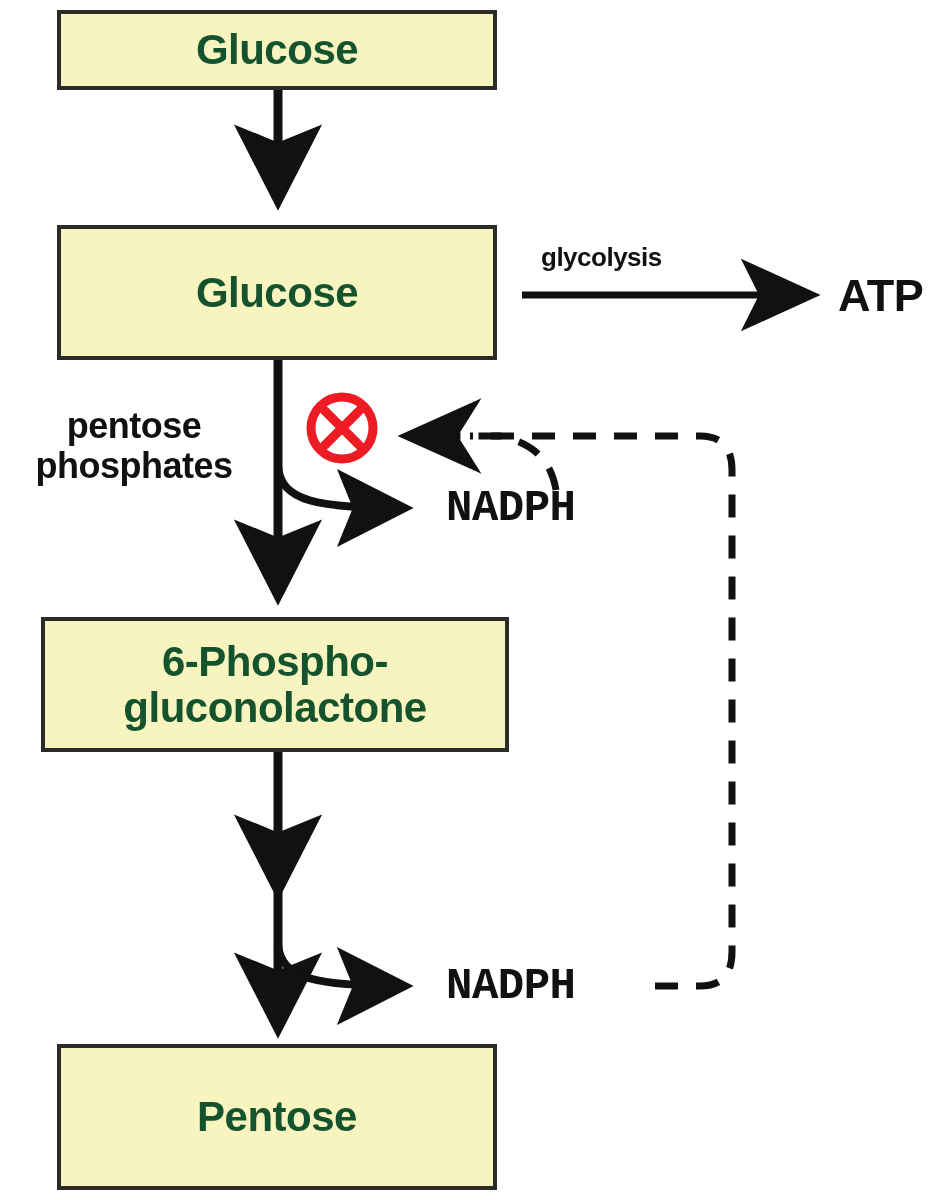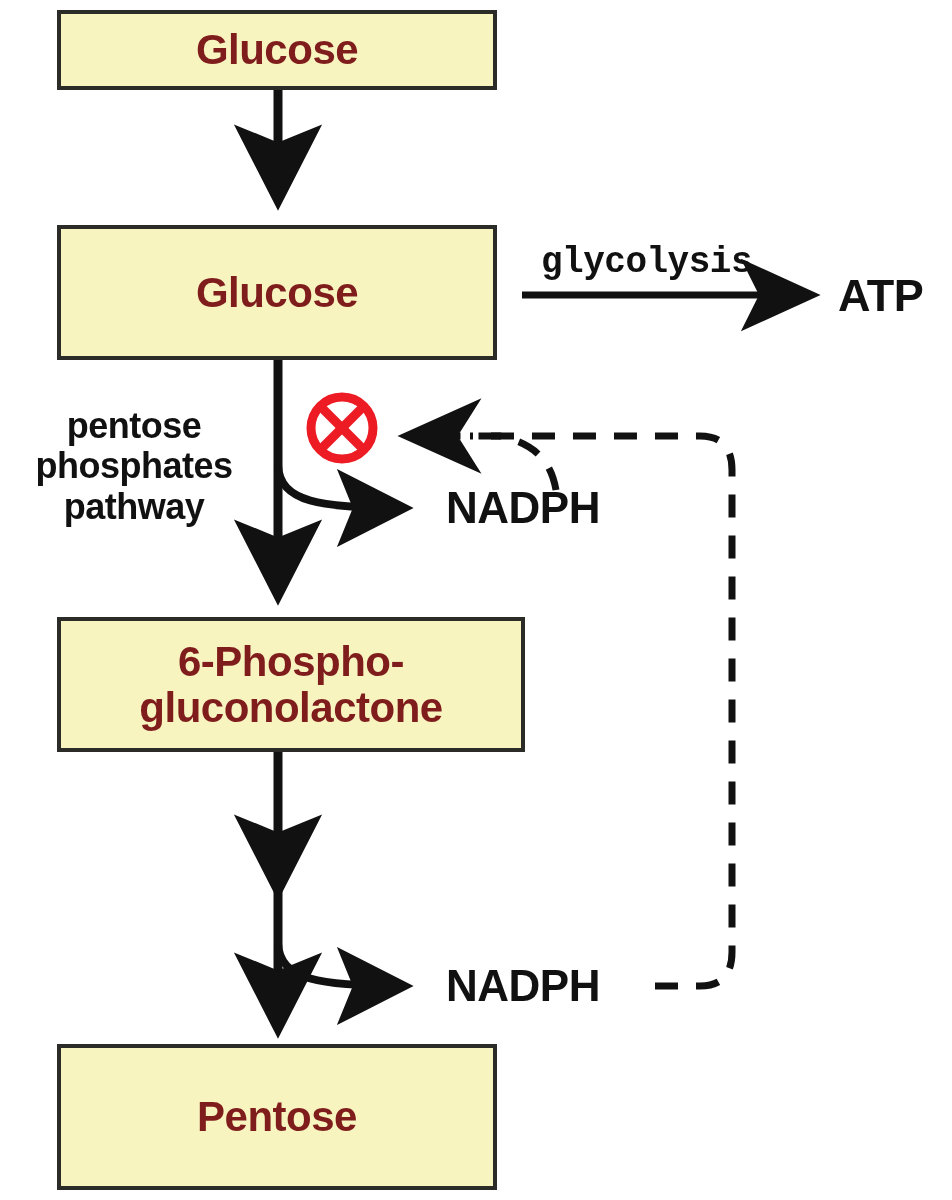--- a/index.html
+++ b/index.html
@@ -35,47 +35,47 @@
     box-sizing: border-box;
     background: #F8F4C0;
     border: 4px solid #2b2b28;
     display: flex;
     flex-direction: column;
     align-items: center;
     justify-content: center;
     text-align: center;
   }
   .node-label {
-    color: #7f1d1d;
+    color: #14532d;
     font-family: "Liberation Sans", sans-serif;
     font-weight: bold;
     font-size: 42px;
     line-height: 1.08;
     letter-spacing: -0.5px;
     white-space: nowrap;
   }
   .free-label {
     position: absolute;
     color: #111111;
     font-family: "Liberation Sans", sans-serif;
     font-weight: bold;
     white-space: nowrap;
   }
   .label-atp {
     font-size: 45px;
     letter-spacing: -0.5px;
   }
   .label-glycolysis {
-    font-size: 36px;
+    font-size: 26px;
     letter-spacing: -0.5px;
-    font-family: Liberation Mono, monospace;
   }
   .label-nadph {
     font-size: 44px;
     letter-spacing: -0.5px;
+    font-family: Liberation Mono, monospace;
   }
   .label-pathway {
     font-size: 36px;
     line-height: 1.12;
     text-align: center;
     letter-spacing: -0.5px;
   }
   .label-pathway div { display: block; }
 </style>
 </head>
@@ -137,36 +137,35 @@
   </svg>
 
   <div class="node-box" style="left:57px; top:10px; width:440px; height:80px;">
     <span class="node-label">Glucose</span>
   </div>
 
   <div class="node-box" style="left:57px; top:225px; width:440px; height:135px;">
     <span class="node-label">Glucose</span>
   </div>
 
-  <div class="node-box" style="left:57px; top:617px; width:468px; height:135px;">
+  <div class="node-box" style="left:41px; top:617px; width:468px; height:135px;">
     <span class="node-label">6-Phospho-</span>
     <span class="node-label">gluconolactone</span>
   </div>
 
   <div class="node-box" style="left:57px; top:1044px; width:440px; height:146px;">
     <span class="node-label">Pentose</span>
   </div>
 
   <div class="free-label label-glycolysis" style="left:541px; top:242px;">glycolysis</div>
 
   <div class="free-label label-atp" style="left:838px; top:270px;">ATP</div>
 
   <div class="free-label label-pathway" style="left:5px; top:406px; width:258px;">
     <div>pentose</div>
     <div>phosphates</div>
-    <div>pathway</div>
   </div>
 
   <div class="free-label label-nadph" style="left:446px; top:483px;">NADPH</div>
 
   <div class="free-label label-nadph" style="left:446px; top:961px;">NADPH</div>
 
 </div>
 
 </body></html>

